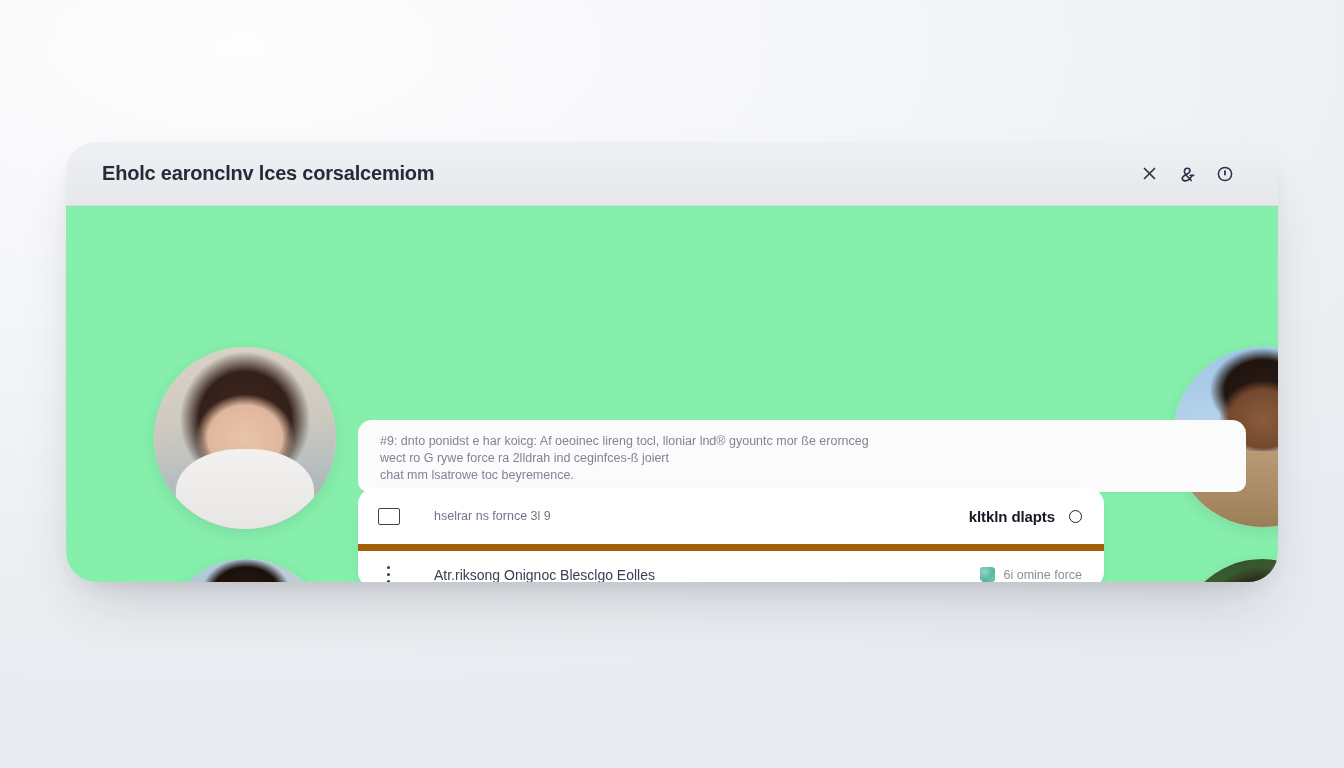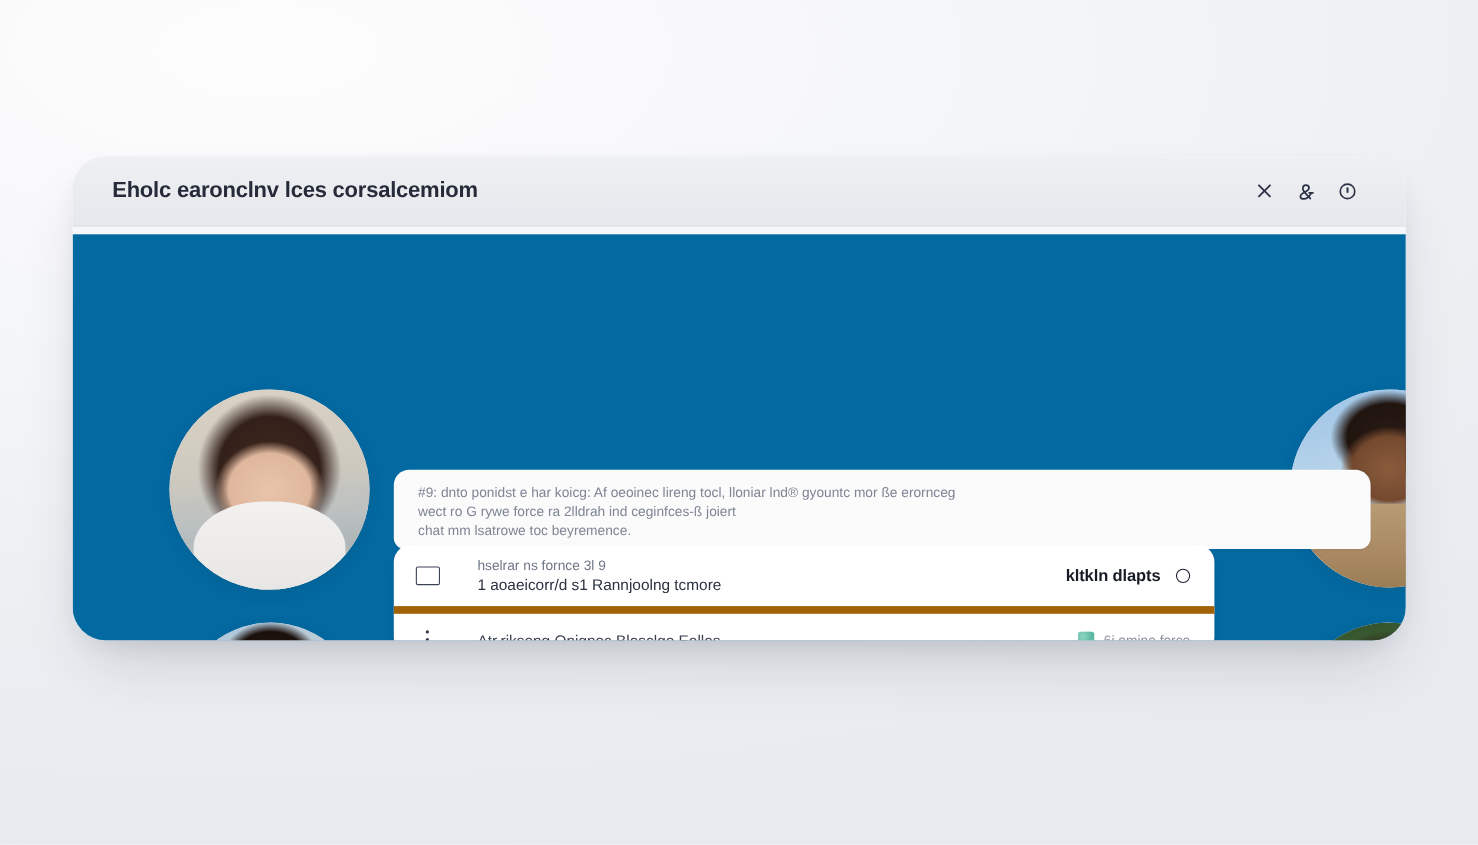--- a/index.html
+++ b/index.html
@@ -68,24 +68,24 @@
     align-items: center;
     justify-content: center;
     color: #2b3245;
     cursor: pointer;
   }
   .hdr-icon svg { display: block; }
 
   
   .panel-body {
     position: absolute;
-    left: 0; top: 71px;
+    left: 0; top: 64px;
     width: 100%;
     height: calc(100% - 64px);
-    background: #0369a1;
+    background: #86efac;
   }
 
   
   .avatar {
     position: absolute;
     border-radius: 50%;
     overflow: hidden;
     background: #dcdde1;
     box-shadow: 0 4px 14px rgba(40,45,58,0.10);
   }
@@ -347,21 +347,20 @@
     </div>
 
     <div class="card card-a">
 
       <div class="row tall">
         <div class="ctrl">
           <span class="checkbox"></span>
         </div>
         <div class="row-text">
           <div class="line1">hselrar ns fornce 3l 9</div>
-          <div class="line2">1 aoaeicorr/d s1 Rannjoolng tcmore</div>
         </div>
         <div class="row-right">
           <span class="strong-label">kltkln dlapts</span>
           <span class="ring"></span>
         </div>
       </div>
 
       <div class="row row-divider">
         <div class="ctrl">
           <span class="kebab">

